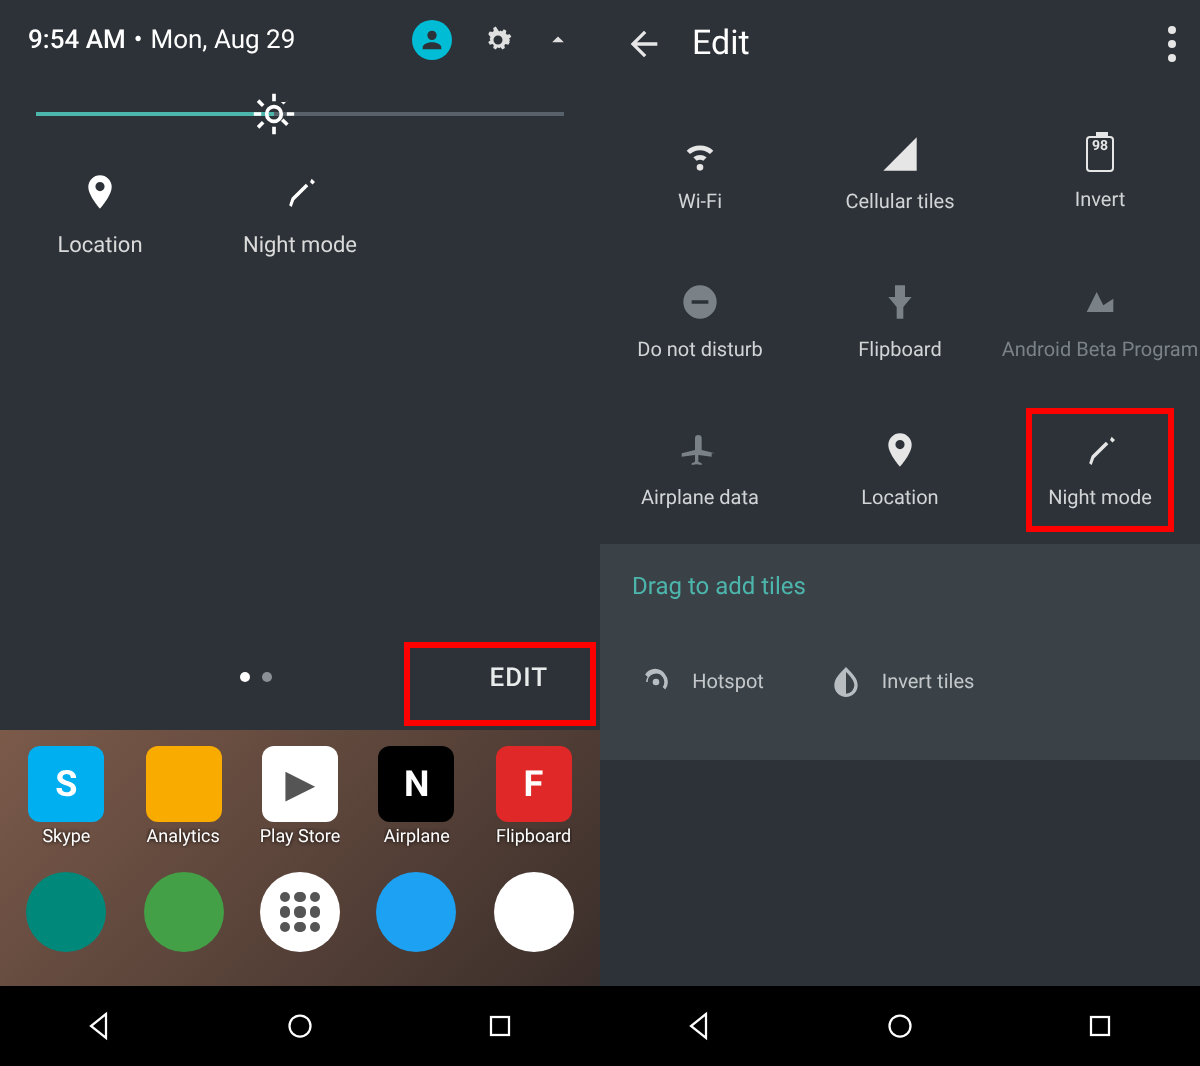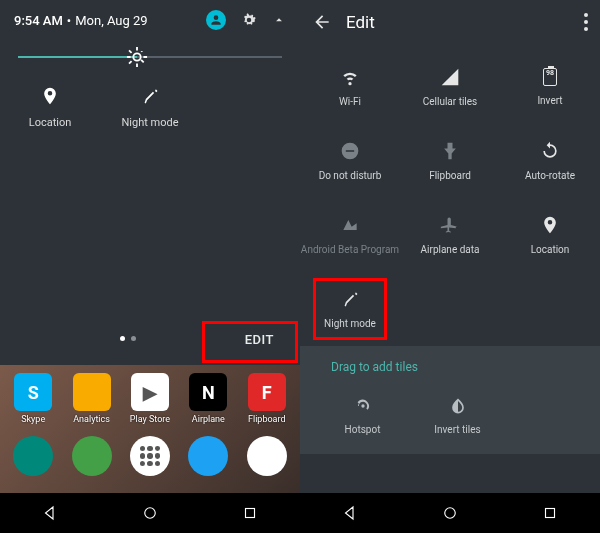--- a/index.html
+++ b/index.html
@@ -48,24 +48,24 @@
   .edit-title { color: #fff; font-size: 17px; font-weight: 400; }
   .menu-dots { margin-left: auto; width: 4px; display: flex; flex-direction: column; gap: 3px; padding-right: 4px; }
   .menu-dot { width: 4px; height: 4px; border-radius: 50%; background: #e6e6e6; }
   .grid { display: grid; grid-template-columns: repeat(3, 1fr); padding: 12px 0 0 0; }
   .gtile { height: 74px; display: flex; flex-direction: column; align-items: center; justify-content: center; gap: 9px; position: relative; }
   .gtile-icon { width: 20px; height: 20px; fill: #e6e6e6; }
   .gtile-icon.dim { fill: #7a8288; }
   .gtile-label { color: #d2d5d7; font-size: 10px; text-align: center; }
   .gtile-label.dim { color: #7a8288; text-align: right; }
   .hl-right { position: absolute; border: 3px solid #ff0000; width: 74px; height: 62px; left: 50%; top: 50%; transform: translate(-50%, -50%); pointer-events: none;}
-  .drag-section { background: #3a4248; padding: 10px 0 8px 15px; }
+  .drag-section { background: #3a4248; padding: 10px 0 8px 0; }
   .drag-title { color: #4db6ac; font-size: 12px; padding: 4px 16px 10px 16px; }
   .drag-grid { display: grid; grid-template-columns: repeat(3, 1fr); }
-  .drag-tile { height: 62px; display: flex; flex-direction: column; align-items: center; justify-content: center; gap: 8px; }
+  .drag-tile { height: 62px; display: flex; flex-direction: row; align-items: center; justify-content: center; gap: 8px; }
   .drag-icon { width: 20px; height: 20px; fill: #b8bdc1; }
   .drag-label { color: #c4c8cb; font-size: 10px; }
   .battery-box { width: 14px; height: 18px; border: 1.5px solid #e6e6e6; border-radius: 2px; position: relative; display:flex;align-items:flex-start;justify-content:center; }
   .battery-box::before { content:''; position:absolute; top:-3px; left:4px; width:6px; height:2px; background:#e6e6e6; }
   .battery-text { color:#e6e6e6; font-size:7px; font-weight:bold; }
 </style>
 </head>
 <body>
 
 <svg width="0" height="0" style="position:absolute">
@@ -274,26 +274,20 @@
             </svg>
             <span class="gtile-label ">Do not disturb</span>
           </div>
           <div class="gtile">
             <svg class="gtile-icon dim" viewBox="0 0 24 24">
               <use href="#ic-flash"></use>
             </svg>
             <span class="gtile-label ">Flipboard</span>
           </div>
           <div class="gtile">
-            <svg class="gtile-icon " viewBox="0 0 24 24">
-              <use href="#ic-rotate"></use>
-            </svg>
-            <span class="gtile-label ">Auto-rotate</span>
-          </div>
-          <div class="gtile">
             <svg class="gtile-icon dim" viewBox="0 0 24 24">
               <use href="#ic-beta"></use>
             </svg>
             <span class="gtile-label dim">Android Beta Program</span>
           </div>
           <div class="gtile">
             <svg class="gtile-icon dim" viewBox="0 0 24 24">
               <use href="#ic-airplane"></use>
             </svg>
             <span class="gtile-label ">Airplane data</span>

